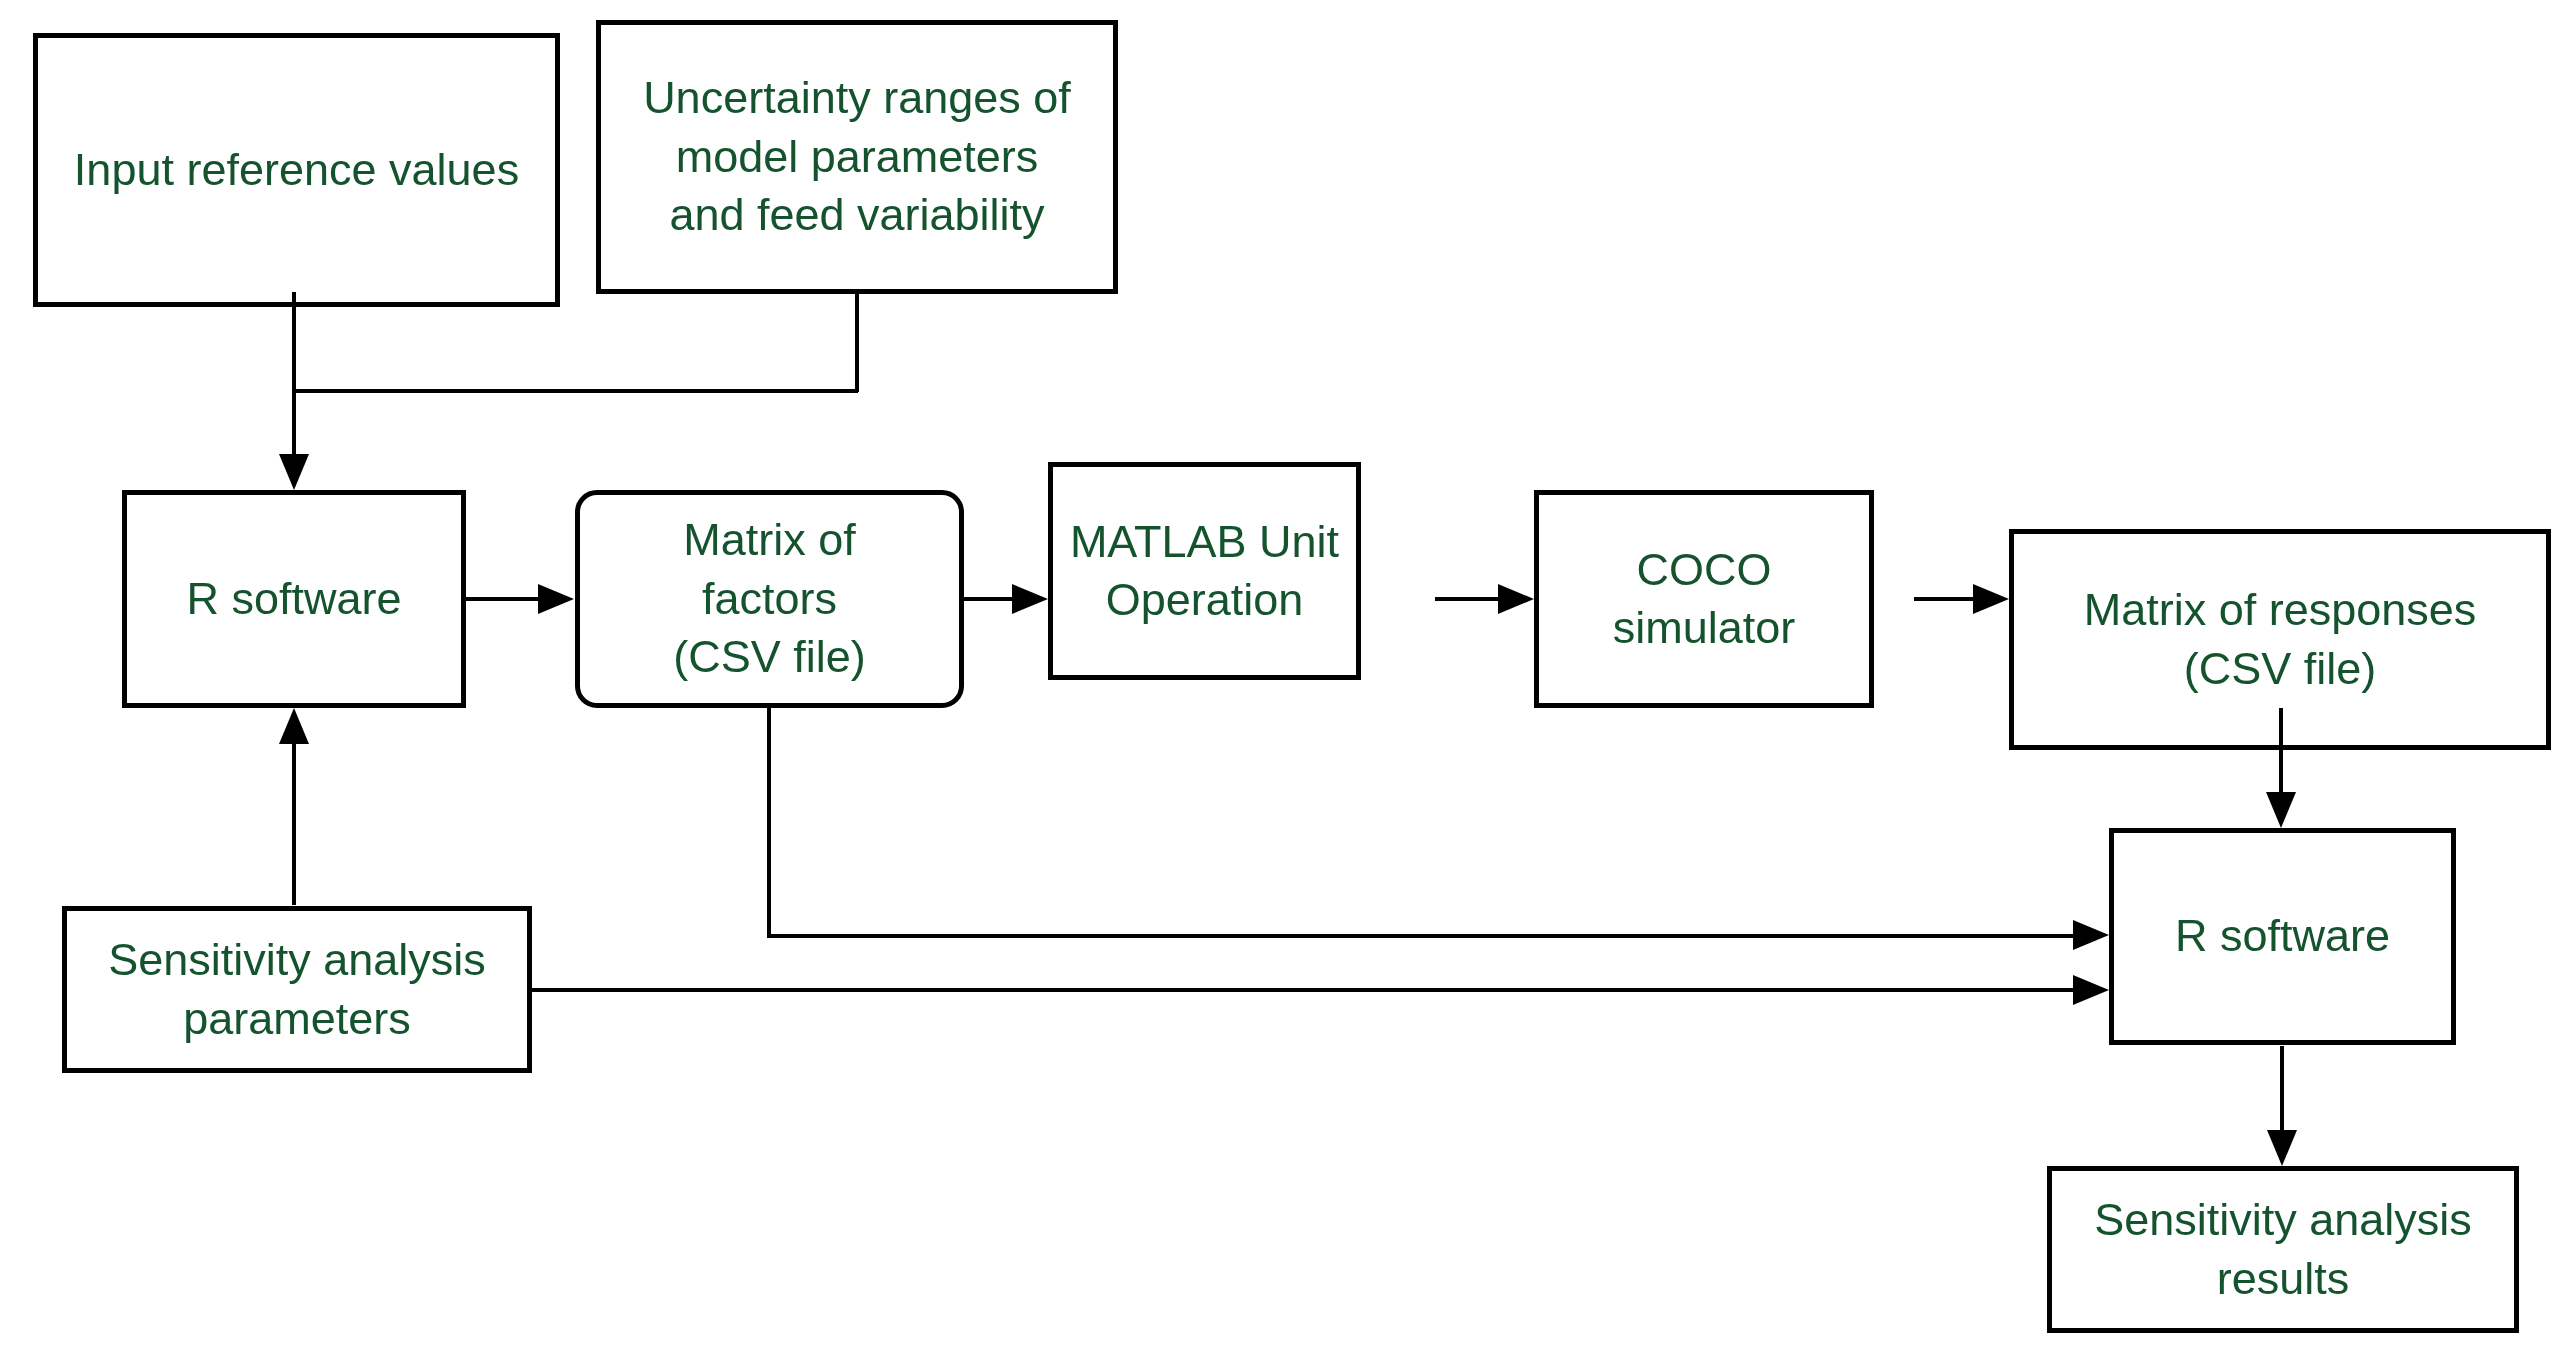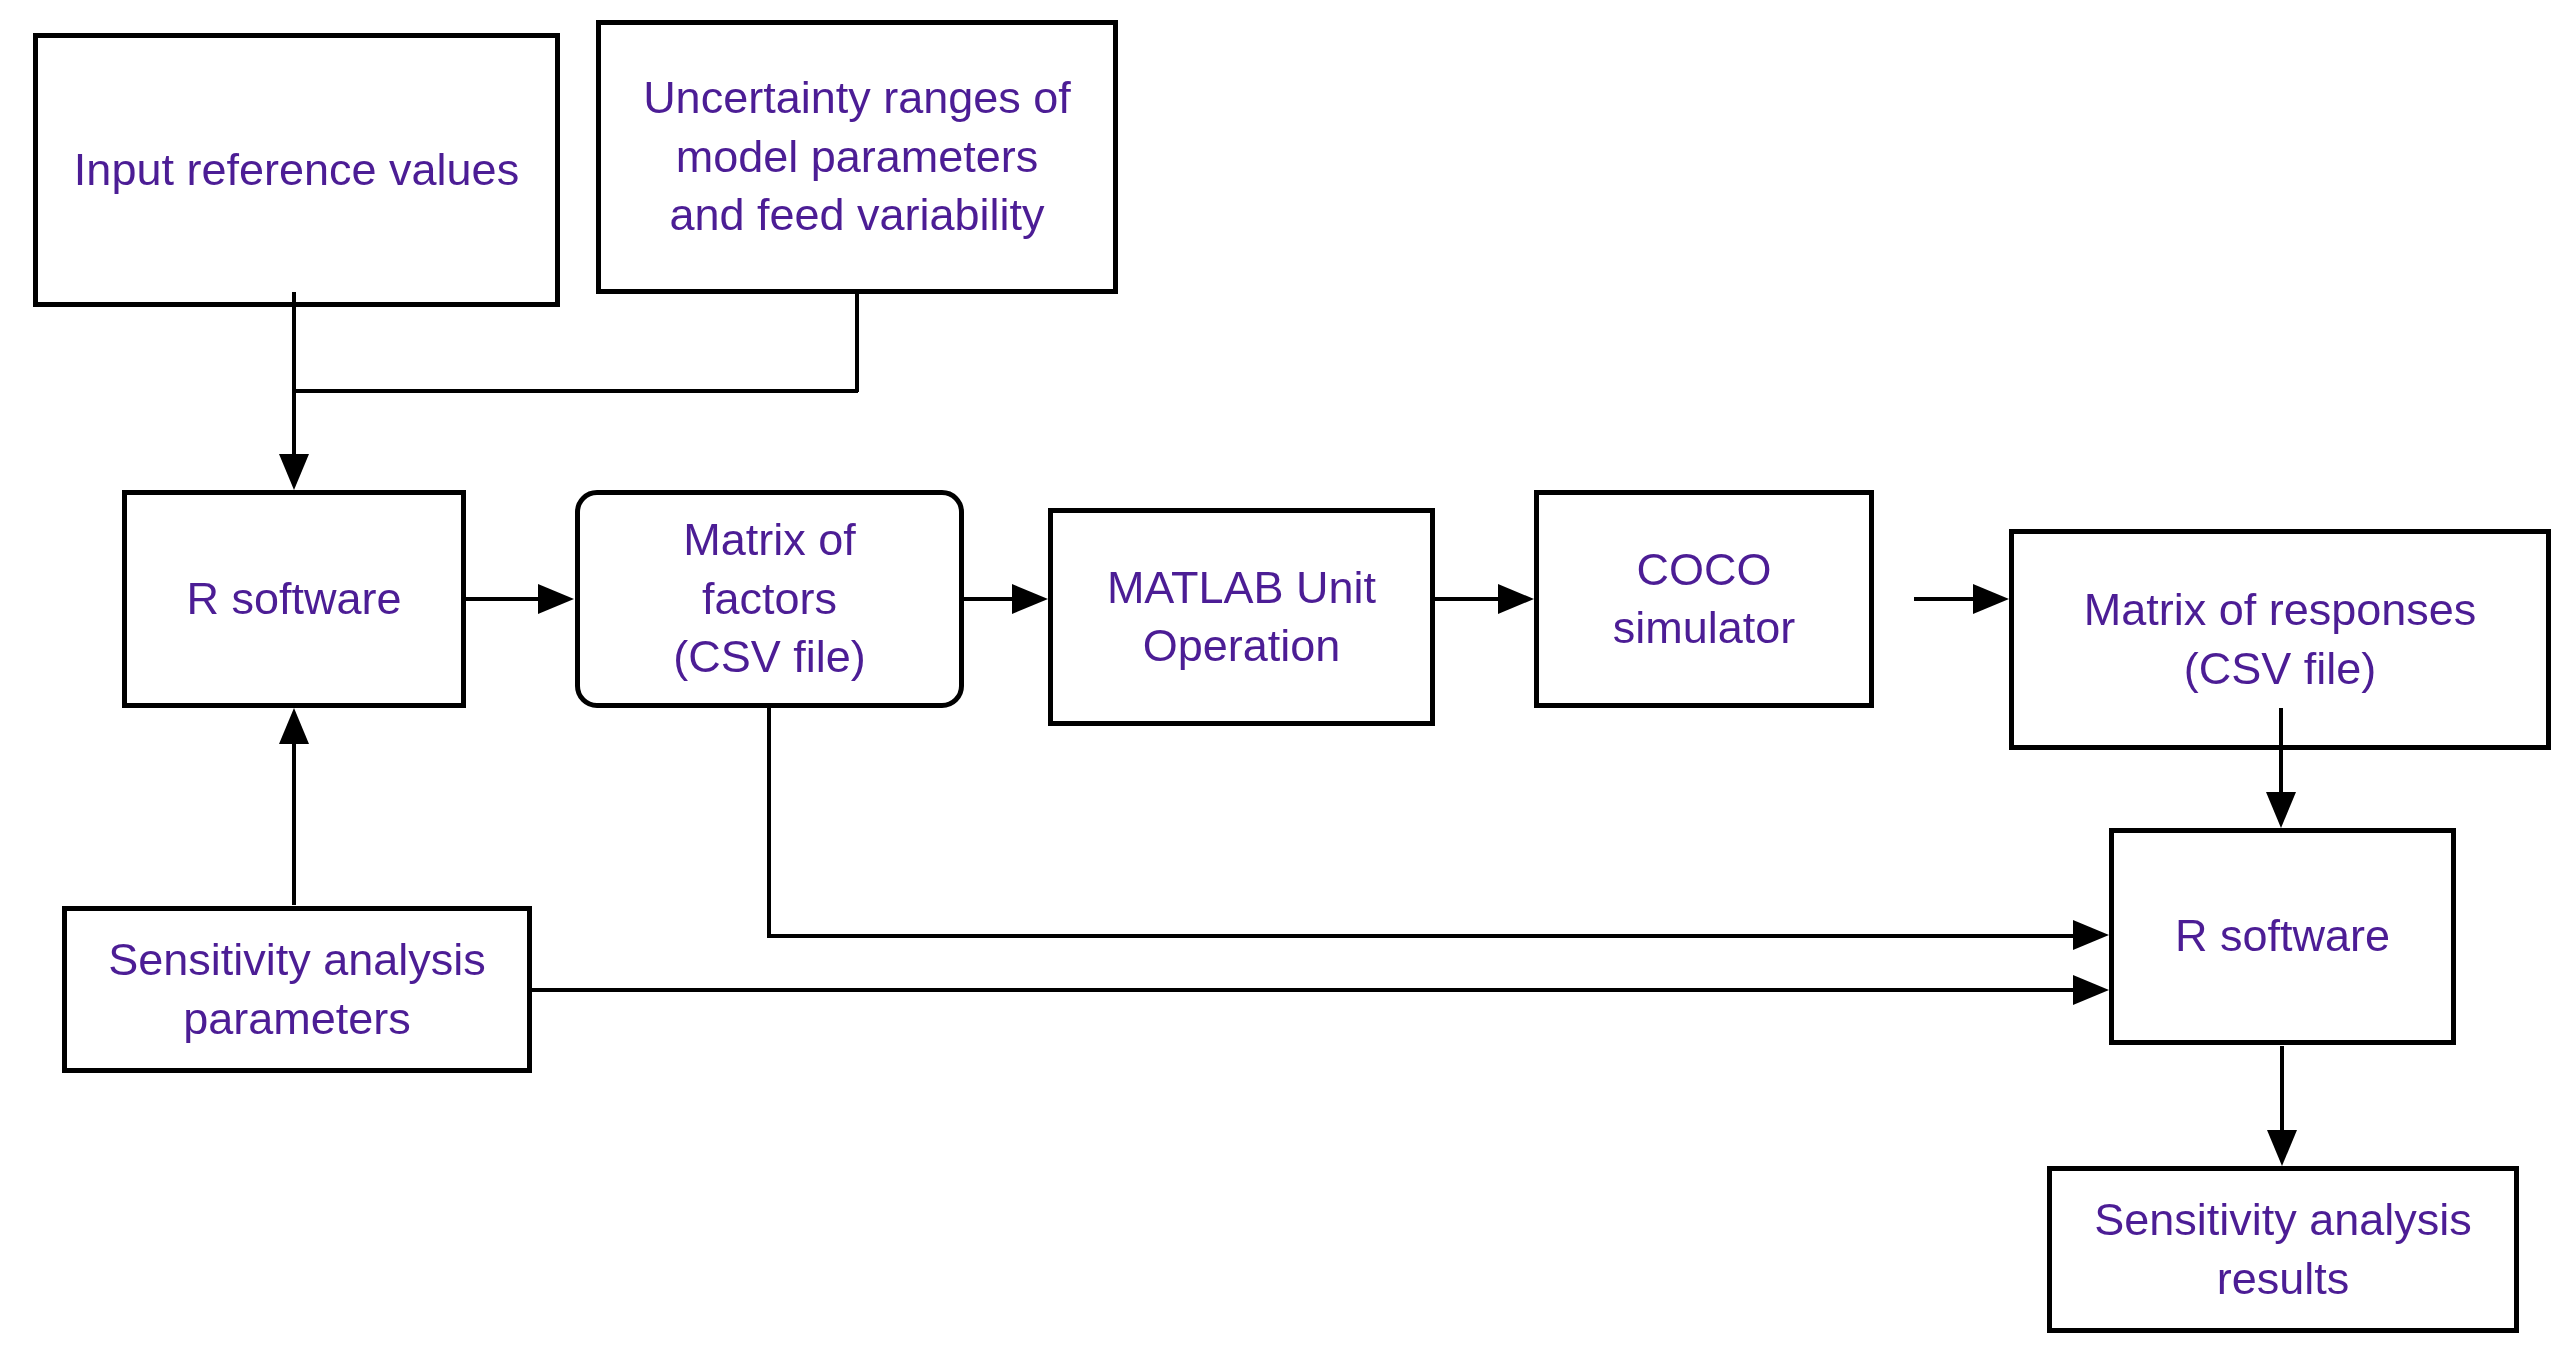--- a/index.html
+++ b/index.html
@@ -17,21 +17,21 @@
     background:#fff;
     display:flex;
     align-items:center;
     justify-content:center;
     text-align:center;
   }
   .label{
     white-space:pre-line;
     font-size:45px;
     line-height:1.3;
-    color:#4c1d95;
+    color:#14532d;
   }
   .line{position:absolute;background:#000;}
   .arr{position:absolute;width:0;height:0;}
   .arr-down{border-left:15px solid transparent;border-right:15px solid transparent;border-top:36px solid #000;}
   .arr-up{border-left:15px solid transparent;border-right:15px solid transparent;border-bottom:36px solid #000;}
   .arr-right{border-top:15px solid transparent;border-bottom:15px solid transparent;border-left:36px solid #000;}
 </style>
 </head>
 <body>
 
@@ -50,21 +50,21 @@
   <div class="node" style="left:122px;top:490px;width:344px;height:218px;">
     <span class="label">R software</span>
   </div>
 
   <div class="node" style="left:575px;top:490px;width:389px;height:218px;border-radius:22px;">
     <span class="label">Matrix of
 factors
 (CSV file)</span>
   </div>
 
-  <div class="node" style="left:1048px;top:508px;width:387px;height:218px;">
+  <div class="node" style="left:1048px;top:462px;width:313px;height:218px;">
     <span class="label">MATLAB Unit
 Operation</span>
   </div>
 
   <div class="node" style="left:1534px;top:490px;width:340px;height:218px;">
     <span class="label">COCO
 simulator</span>
   </div>
 
   <div class="node" style="left:2009px;top:489px;width:542px;height:221px;margin-top:40px;">

